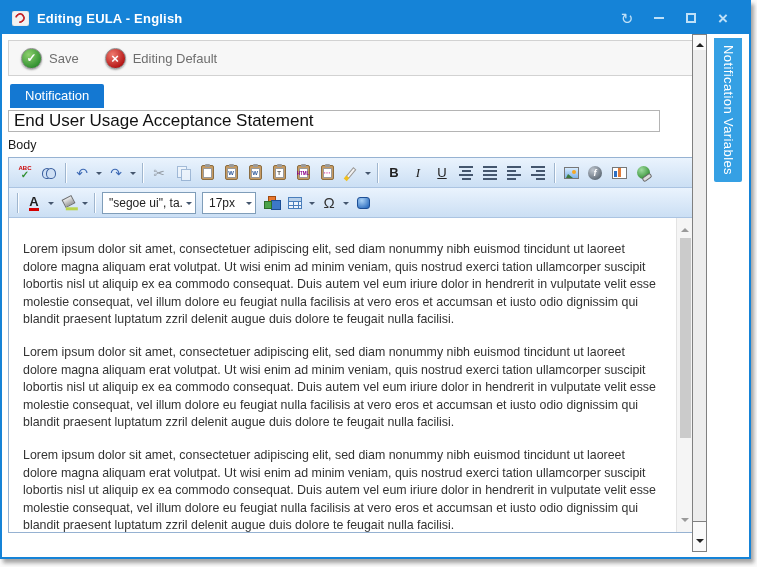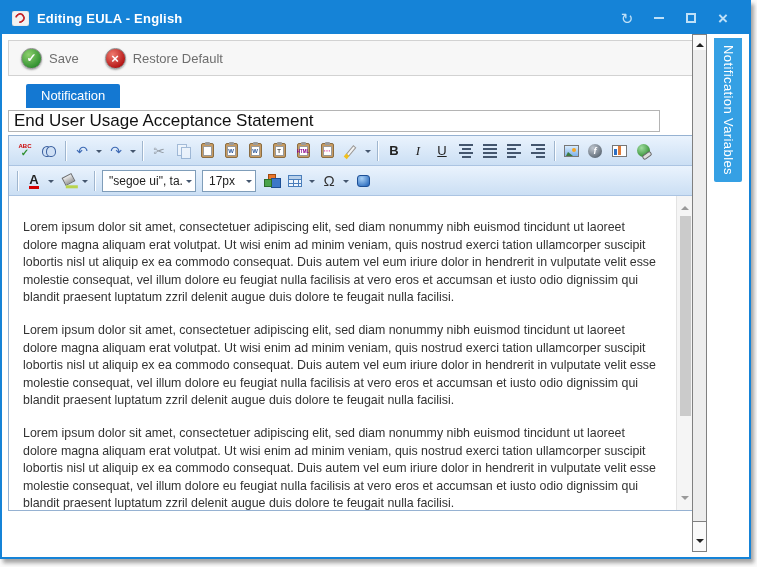--- a/index.html
+++ b/index.html
@@ -29,21 +29,21 @@
     display:flex; align-items:center; gap:26px; padding:0 12px; }
   .act { display:flex; align-items:center; gap:7px; cursor:pointer; }
   .circ { width:21px; height:21px; border-radius:50%; color:#fff; font-size:12px; font-weight:bold;
     display:flex; align-items:center; justify-content:center; box-shadow:0 1px 2px rgba(0,0,0,.35); }
   .circ.green { background:radial-gradient(circle at 35% 30%, #8ed06e, #2f8f2f 75%); border:1px solid #8a8a8a; }
   .circ.red   { background:radial-gradient(circle at 35% 30%, #ef7a6e, #b41414 75%); border:1px solid #8a8a8a; font-size:13px; }
   .actlbl { color:#6e6e6e; font-size:13px; }
 
   
   .tabs { margin-top:8px; display:flex; gap:7px; height:24px; margin-left:2px; }
-  .tab { color:#fff; font-size:13px; padding:4px 15px; background:#6e6e6e; border-radius:2px 2px 0 0; cursor:pointer;margin-left:16px; }
+  .tab { color:#fff; font-size:13px; padding:4px 15px; background:#6e6e6e; border-radius:2px 2px 0 0; cursor:pointer; }
   .tab.active { background:#1478d2; }
 
   
   .lbl { font-size:12.5px; color:#1a1a1a; margin-top:6px; height:16px; }
   .subject { width:652px; height:22px; margin-top:2px; border:1px solid #b4b4b4; font-size:17px;
     padding:0 5px; font-family:"Liberation Sans", sans-serif; color:#111; }
 
   
   .editor { margin-top:3px; width:686px; border:1px solid #96b2d2; }
   .trow { height:30px; background:linear-gradient(#eaf3fd, #cbdff4); border-bottom:1px solid #abc4e2;
@@ -161,29 +161,30 @@
   <div class="winbody">
    <div class="main">
 
     <div class="actionbar">
       <div class="act">
         <span class="circ green">✓</span>
         <span class="actlbl">Save</span>
       </div>
       <div class="act">
         <span class="circ red">×</span>
-        <span class="actlbl">Restore Default</span>
+        <span class="actlbl">Editing Default</span>
       </div>
     </div>
 
     <div class="tabs">
       <div class="tab active">Notification</div>
     </div>
 
     <input class="subject" value="End User Usage Acceptance Statement" style="">
+    <div class="lbl">Body</div>
 
     <div class="editor">
 
       <div class="trow">
         <span class="tbtn">
           <span class="abcwrap">
             <span class="abc">ABC</span>
                   <span class="chk">✓</span>
           </span>
         </span>

